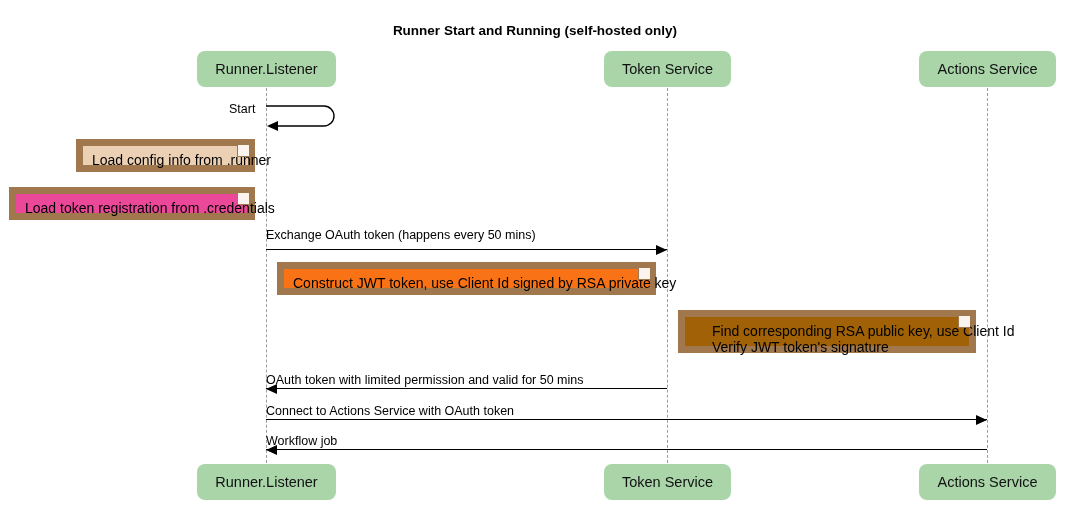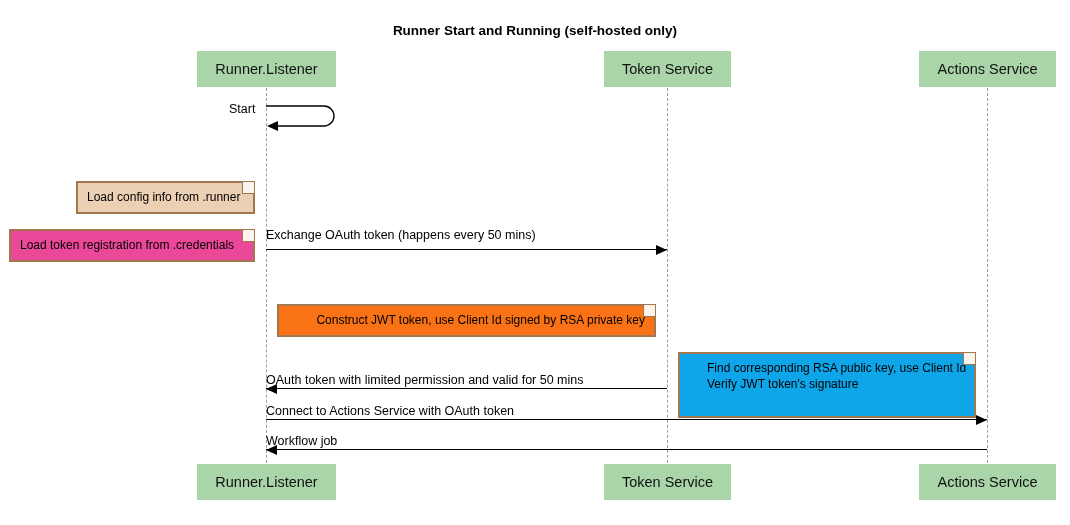--- a/index.html
+++ b/index.html
@@ -34,42 +34,41 @@
     width: 0;
     border-left: 1px dashed #9d9d9d;
     top: 88px;
     height: 375px;
   }
 
   
   .participant {
     position: absolute;
     height: 36px;
-    border-radius: 0;
+    border-radius: 8px;
     background: #a9d5a9;
     color: #111111;
     display: flex;
     align-items: center;
     justify-content: center;
     font-size: 14.5px;
     box-sizing: border-box;
   }
 
   
   .note {
     position: absolute;
     background: #ecd0b4;
-    border: 2px solid #a16207;
+    border: 7px solid #a16207;
     box-sizing: border-box;
-    font-size: 12px;
+    font-size: 14px;
     color: #000000;
     padding: 6px 9px 6px 9px;
     line-height: 16px;
     white-space: pre;
-    margin-top: 42px;
   }
   .note::after {
     content: "";
     position: absolute;
     top: -1px;
     right: -1px;
     width: 11px;
     height: 11px;
     background: #fbf4ee;
     border-left: 1px solid #a1784e;
@@ -163,15 +162,15 @@
     <div style="position: absolute; left: 0px; top: 0px; width: 100%; height: 0px;">
       <div class="msg-line" style="left: 266px; top: 449px; width: 721px;"></div>
       <div class="arrow-head arrow-left" style="top: 445px; left: 266px;"></div>
       <div class="msg-label" style="left: 266px; width: 721px; top: 434px;">Workflow job</div>
     </div>
   </div>
 <div id="notes">
     <div class="note" style="left: 76px; top: 139px; width: 179px; height: 33px; background: rgb(236, 208, 180); border-color: rgb(161, 120, 78);"><span>Load config info from .runner</span></div>
     <div class="note" style="left: 9px; top: 187px; width: 246px; height: 33px; background: #ec4899; border-color: rgb(161, 120, 78);"><span>Load token registration from .credentials</span></div>
     <div class="note" style="left: 277px; top: 262px; width: 379px; height: 33px; background: #f97316; border-color: rgb(161, 120, 78); text-align: right;"><span>Construct JWT token, use Client Id signed by RSA private key</span></div>
-    <div class="note" style="left: 678px; top: 310px; width: 298px; height: 66px; background: #0ea5e9; border-color: rgb(161, 120, 78); padding-left: 27px;"><span>Find corresponding RSA public key, use Client Id
+    <div class="note" style="left: 678px; top: 310px; width: 298px; height: 43px; background: #a16207; border-color: rgb(161, 120, 78); padding-left: 27px;"><span>Find corresponding RSA public key, use Client Id
 Verify JWT token's signature</span></div>
   </div>
 
 </body></html>

